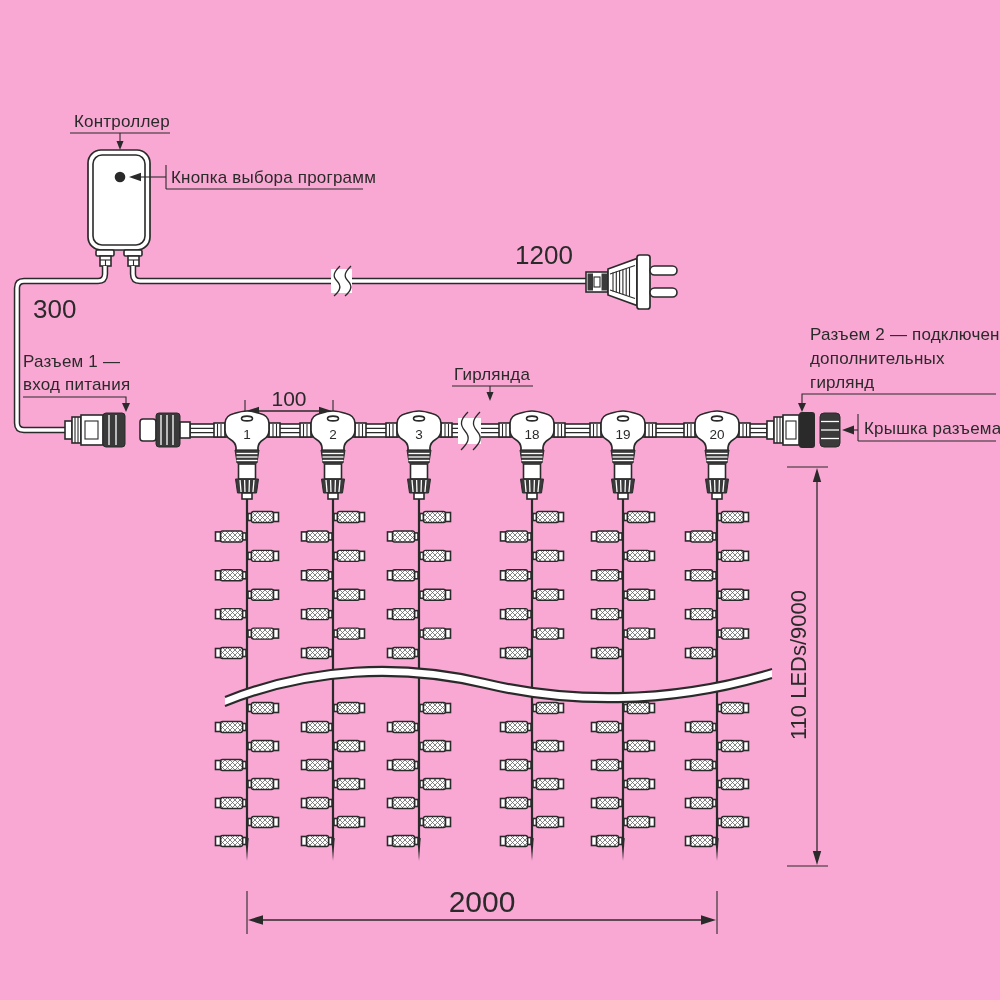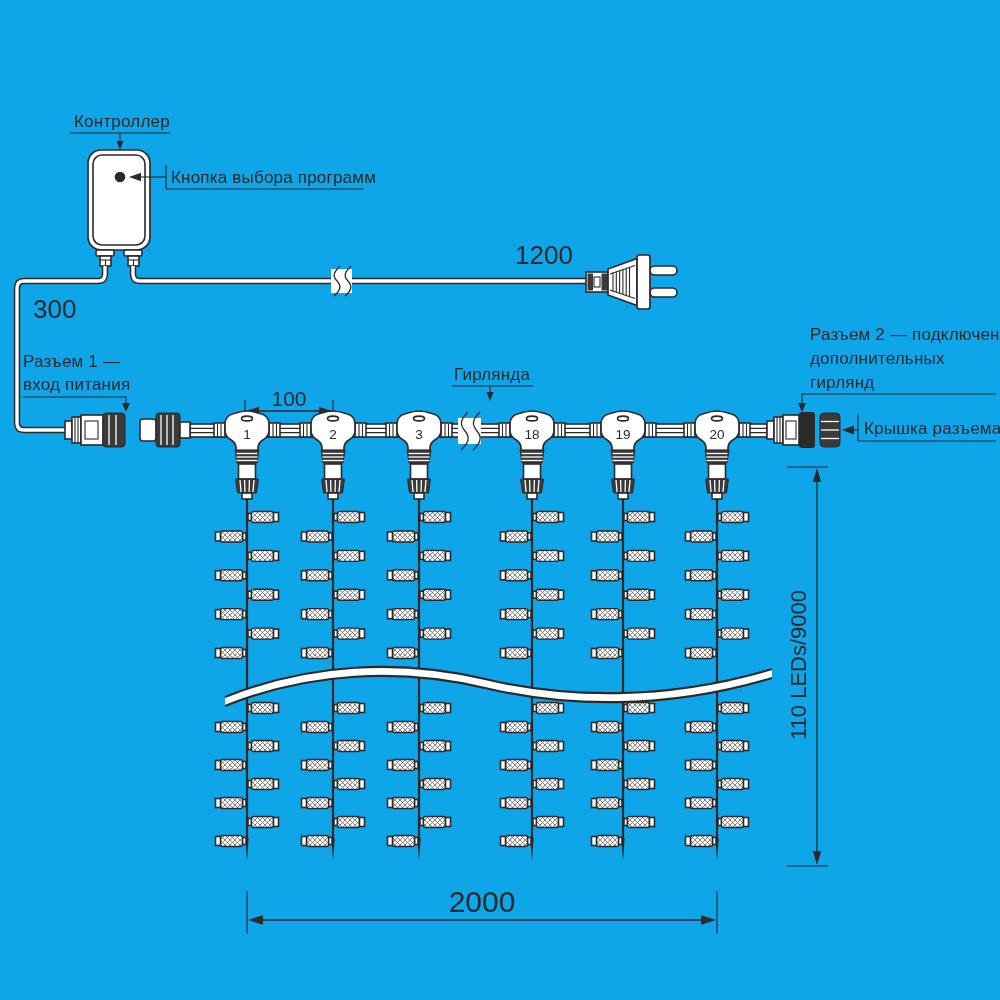--- a/index.html
+++ b/index.html
@@ -1,16 +1,16 @@
 <!DOCTYPE html>
 <html><head>
 <meta charset="utf-8">
 <style>
   html,body{margin:0;padding:0;background:#ffffff;}
-  .stage{width:1000px;height:1000px;position:relative;background:#0ea5e9;overflow:hidden;}
+  .stage{width:1000px;height:1000px;position:relative;background:#f9a8d4;overflow:hidden;}
   svg text{font-family:"Liberation Sans","DejaVu Sans",sans-serif;fill:#2a2a2a;}
   .lbl{font-size:17px;letter-spacing:.2px;}
   .dim-lg{font-size:26px;}
   .dim-md{font-size:21px;}
   .dim-xl{font-size:30px;}
   .vdim{font-size:22px;}
   .tnum{font-size:13.5px;}
   .ln{stroke:#2a2a2a;stroke-width:1.3;fill:none;}
   .thin{stroke:#2a2a2a;stroke-width:1.1;fill:none;}
   .outline{stroke:#2a2a2a;stroke-width:1.7;fill:#fff;}

